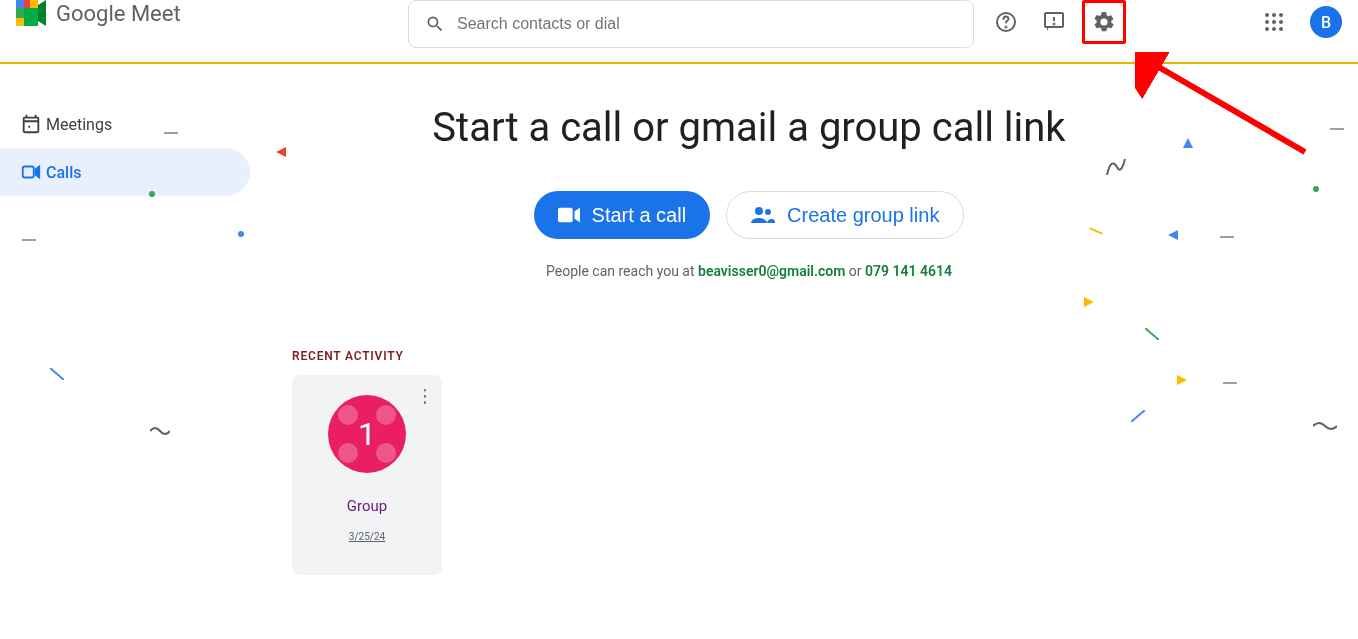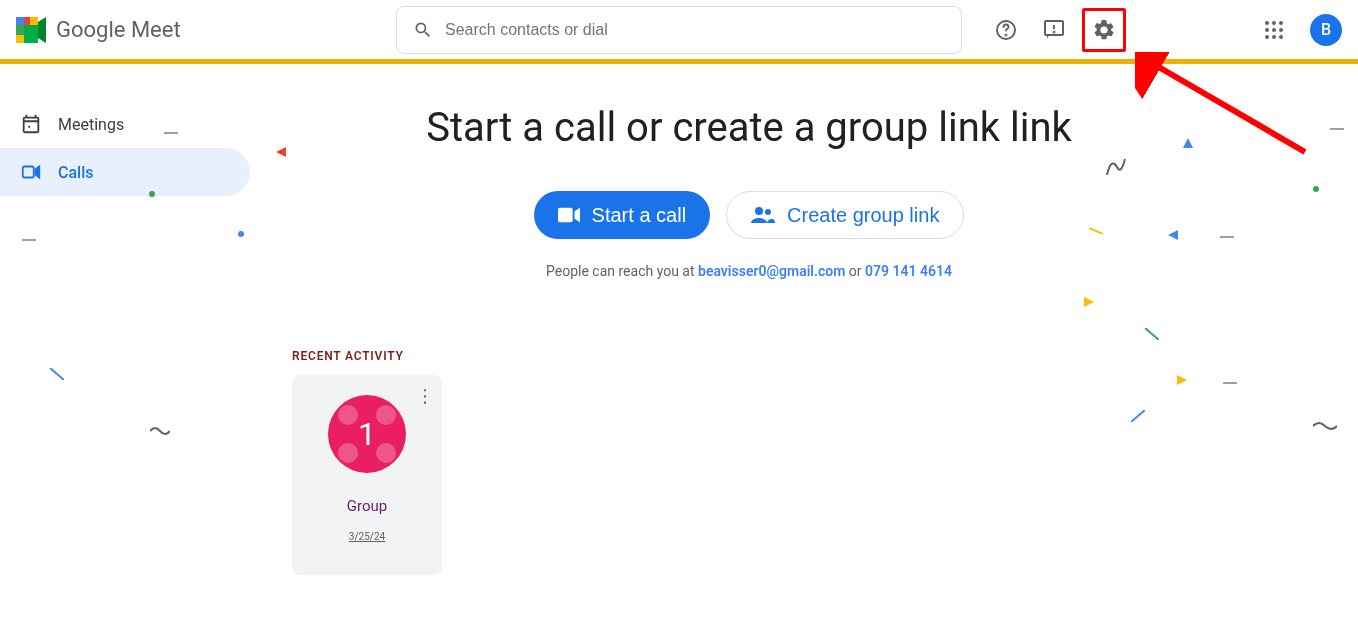--- a/index.html
+++ b/index.html
@@ -7,24 +7,25 @@
     font-family: 'Google Sans', Roboto, Arial, sans-serif;
     background: #fff;
     color: #202124;
     width: 1358px;
     height: 639px;
     overflow: hidden;
     position: relative;
   }
   .header {
     display: flex;
-    align-items: center;
+    align-items: flex-start;
     height: 64px;
     padding: 0 16px;
-    border-bottom: 5px solid #eab308;
+    border-bottom: 2px solid #eab308;
+    gap: 12px;
   }
   .brand {
     display: flex;
     align-items: center;
     gap: 8px;
     min-width: 200px;
   }
   .brand-text {
     font-size: 22px;
     color: #5f6368;
@@ -91,21 +92,21 @@
     display: flex;
     height: calc(100% - 64px);
   }
   .sidebar {
     width: 260px;
     padding-top: 36px;
   }
   .nav-item {
     display: flex;
     align-items: center;
-    gap: 16px;
+    gap: 4px;
     height: 48px;
     padding: 0 20px;
     font-size: 16px;
     color: #3c4043;
     cursor: pointer;
     border-radius: 0 24px 24px 0;
   }
   .nav-item.active {
     background: #e8f0fe;
     color: #1a73e8;
@@ -152,21 +153,21 @@
     background: #fff;
     color: #1a73e8;
     border: 1px solid #dadce0;
   }
   .reach-text {
     text-align: center;
     font-size: 14px;
     color: #5f6368;
     margin-left: -120px;
   }
-  .reach-text .bold { font-weight: 600; color: #3b82f6; text-align: right; }
+  .reach-text .bold { font-weight: 600; color: #15803d; text-align: right; }
   .recent-section {
     margin-top: 70px;
   }
   .recent-label {
     font-size: 12px;
     font-weight: 600;
     letter-spacing: 0.8px;
     color: #7f1d1d;
     margin-bottom: 12px;
     margin-left: 32px;
@@ -327,21 +328,21 @@
         <svg width="22" height="22" viewBox="0 0 24 24" fill="none" stroke="#1a73e8" stroke-width="2">
             <rect x="3" y="6" width="12" height="12" rx="2"></rect>
             <polygon points="17,9 21,6 21,18 17,15" fill="#1a73e8"></polygon>
           </svg>
       </span>
       <span>Calls</span>
     </div>
   </div>
 
   <div class="content">
-    <h1 class="hero-title">Start a call or create a group link link</h1>
+    <h1 class="hero-title">Start a call or gmail a group call link</h1>
 
     <div class="cta-row">
       <button class="btn btn-primary">
         <span>
           <svg width="22" height="16" viewBox="0 0 24 16" fill="#fff">
               <rect x="0" y="0" width="16" height="16" rx="2"></rect>
               <polygon points="18,4 24,0 24,16 18,12"></polygon>
             </svg>
         </span>
         <span>Start a call</span>

